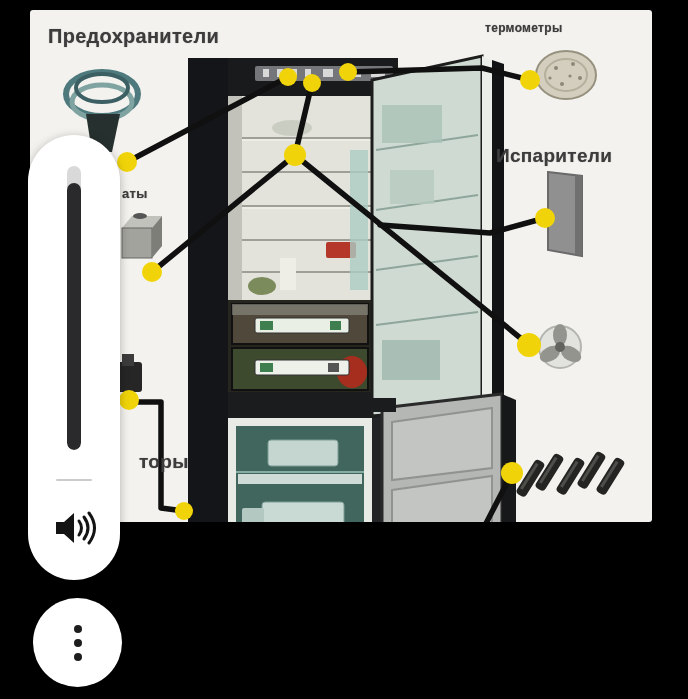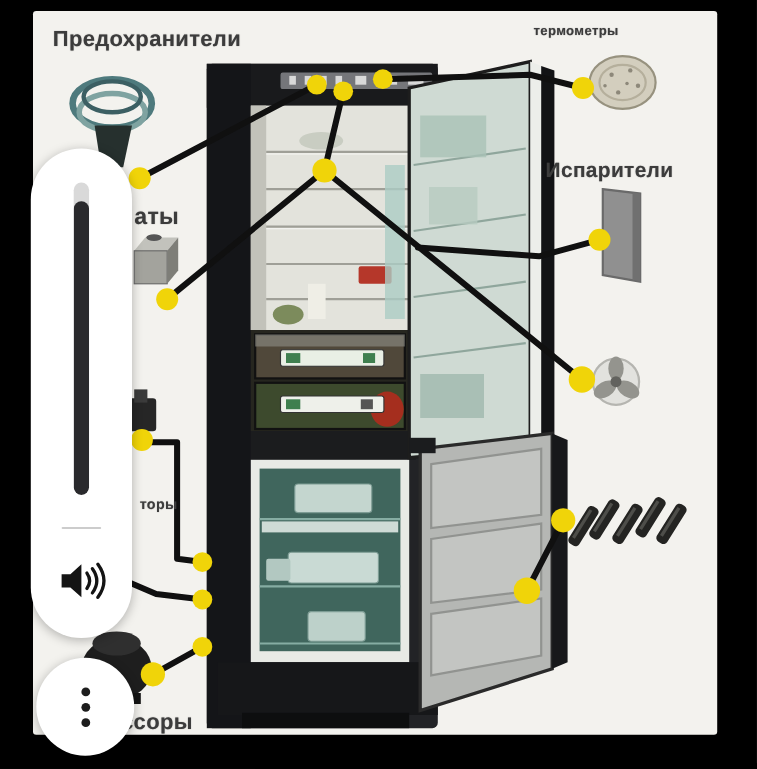--- a/index.html
+++ b/index.html
@@ -1,30 +1,30 @@
 <!DOCTYPE html>
 <html><head>
 <meta charset="utf-8">
 <style>
   html,body{margin:0;padding:0;background:#000;}
   body{width:688px;height:699px;position:relative;overflow:hidden;
        font-family:"Liberation Sans",sans-serif;}
   
-  .photo{position:absolute;left:30px;top:10px;width:622px;height:658px;
+  .photo{position:absolute;left:30px;top:10px;width:622px;height:512px;
          background:#f3f2ee;border-radius:3px;overflow:hidden;}
   .photo svg{position:absolute;left:0;top:0;}
   .lbl{position:absolute;font-weight:bold;color:#3c3c3c;
        text-shadow:0 0 1px rgba(60,60,60,.55);letter-spacing:.3px;white-space:nowrap;}
   .lbl-fuses{left:18px;top:15px;font-size:20px;}
   .lbl-thermometers{left:455px;top:11px;font-size:12px;}
   .lbl-evaporators{left:466px;top:135px;font-size:19px;}
   .lbl-impellers{left:466px;top:373px;font-size:19px;}
   .lbl-seals{left:468px;top:504px;font-size:18px;}
-  .lbl-thermostats{left:92px;top:176px;font-size:21px;}
-  .lbl-fans{left:97px;top:441px;font-size:13px;text-align:center;}
+  .lbl-thermostats{left:92px;top:176px;font-size:13px;}
+  .lbl-fans{left:109px;top:441px;font-size:19px;text-align:center;}
   .lbl-compressors{left:80px;top:636px;font-size:20px;}
 
   
   .vol-pill{position:absolute;left:28px;top:135px;width:92px;height:445px;
             background:#fff;border-radius:46px;z-index:10;
             box-shadow:0 2px 10px rgba(0,0,0,.28);}
   .vol-track{position:absolute;left:39px;top:31px;width:14px;height:284px;
              background:#d9d9d9;border-radius:7px;overflow:hidden;}
   .vol-fill{position:absolute;left:0;bottom:0;width:100%;height:94%;
             background:#2a2a2d;border-radius:7px 7px 7px 7px;}

